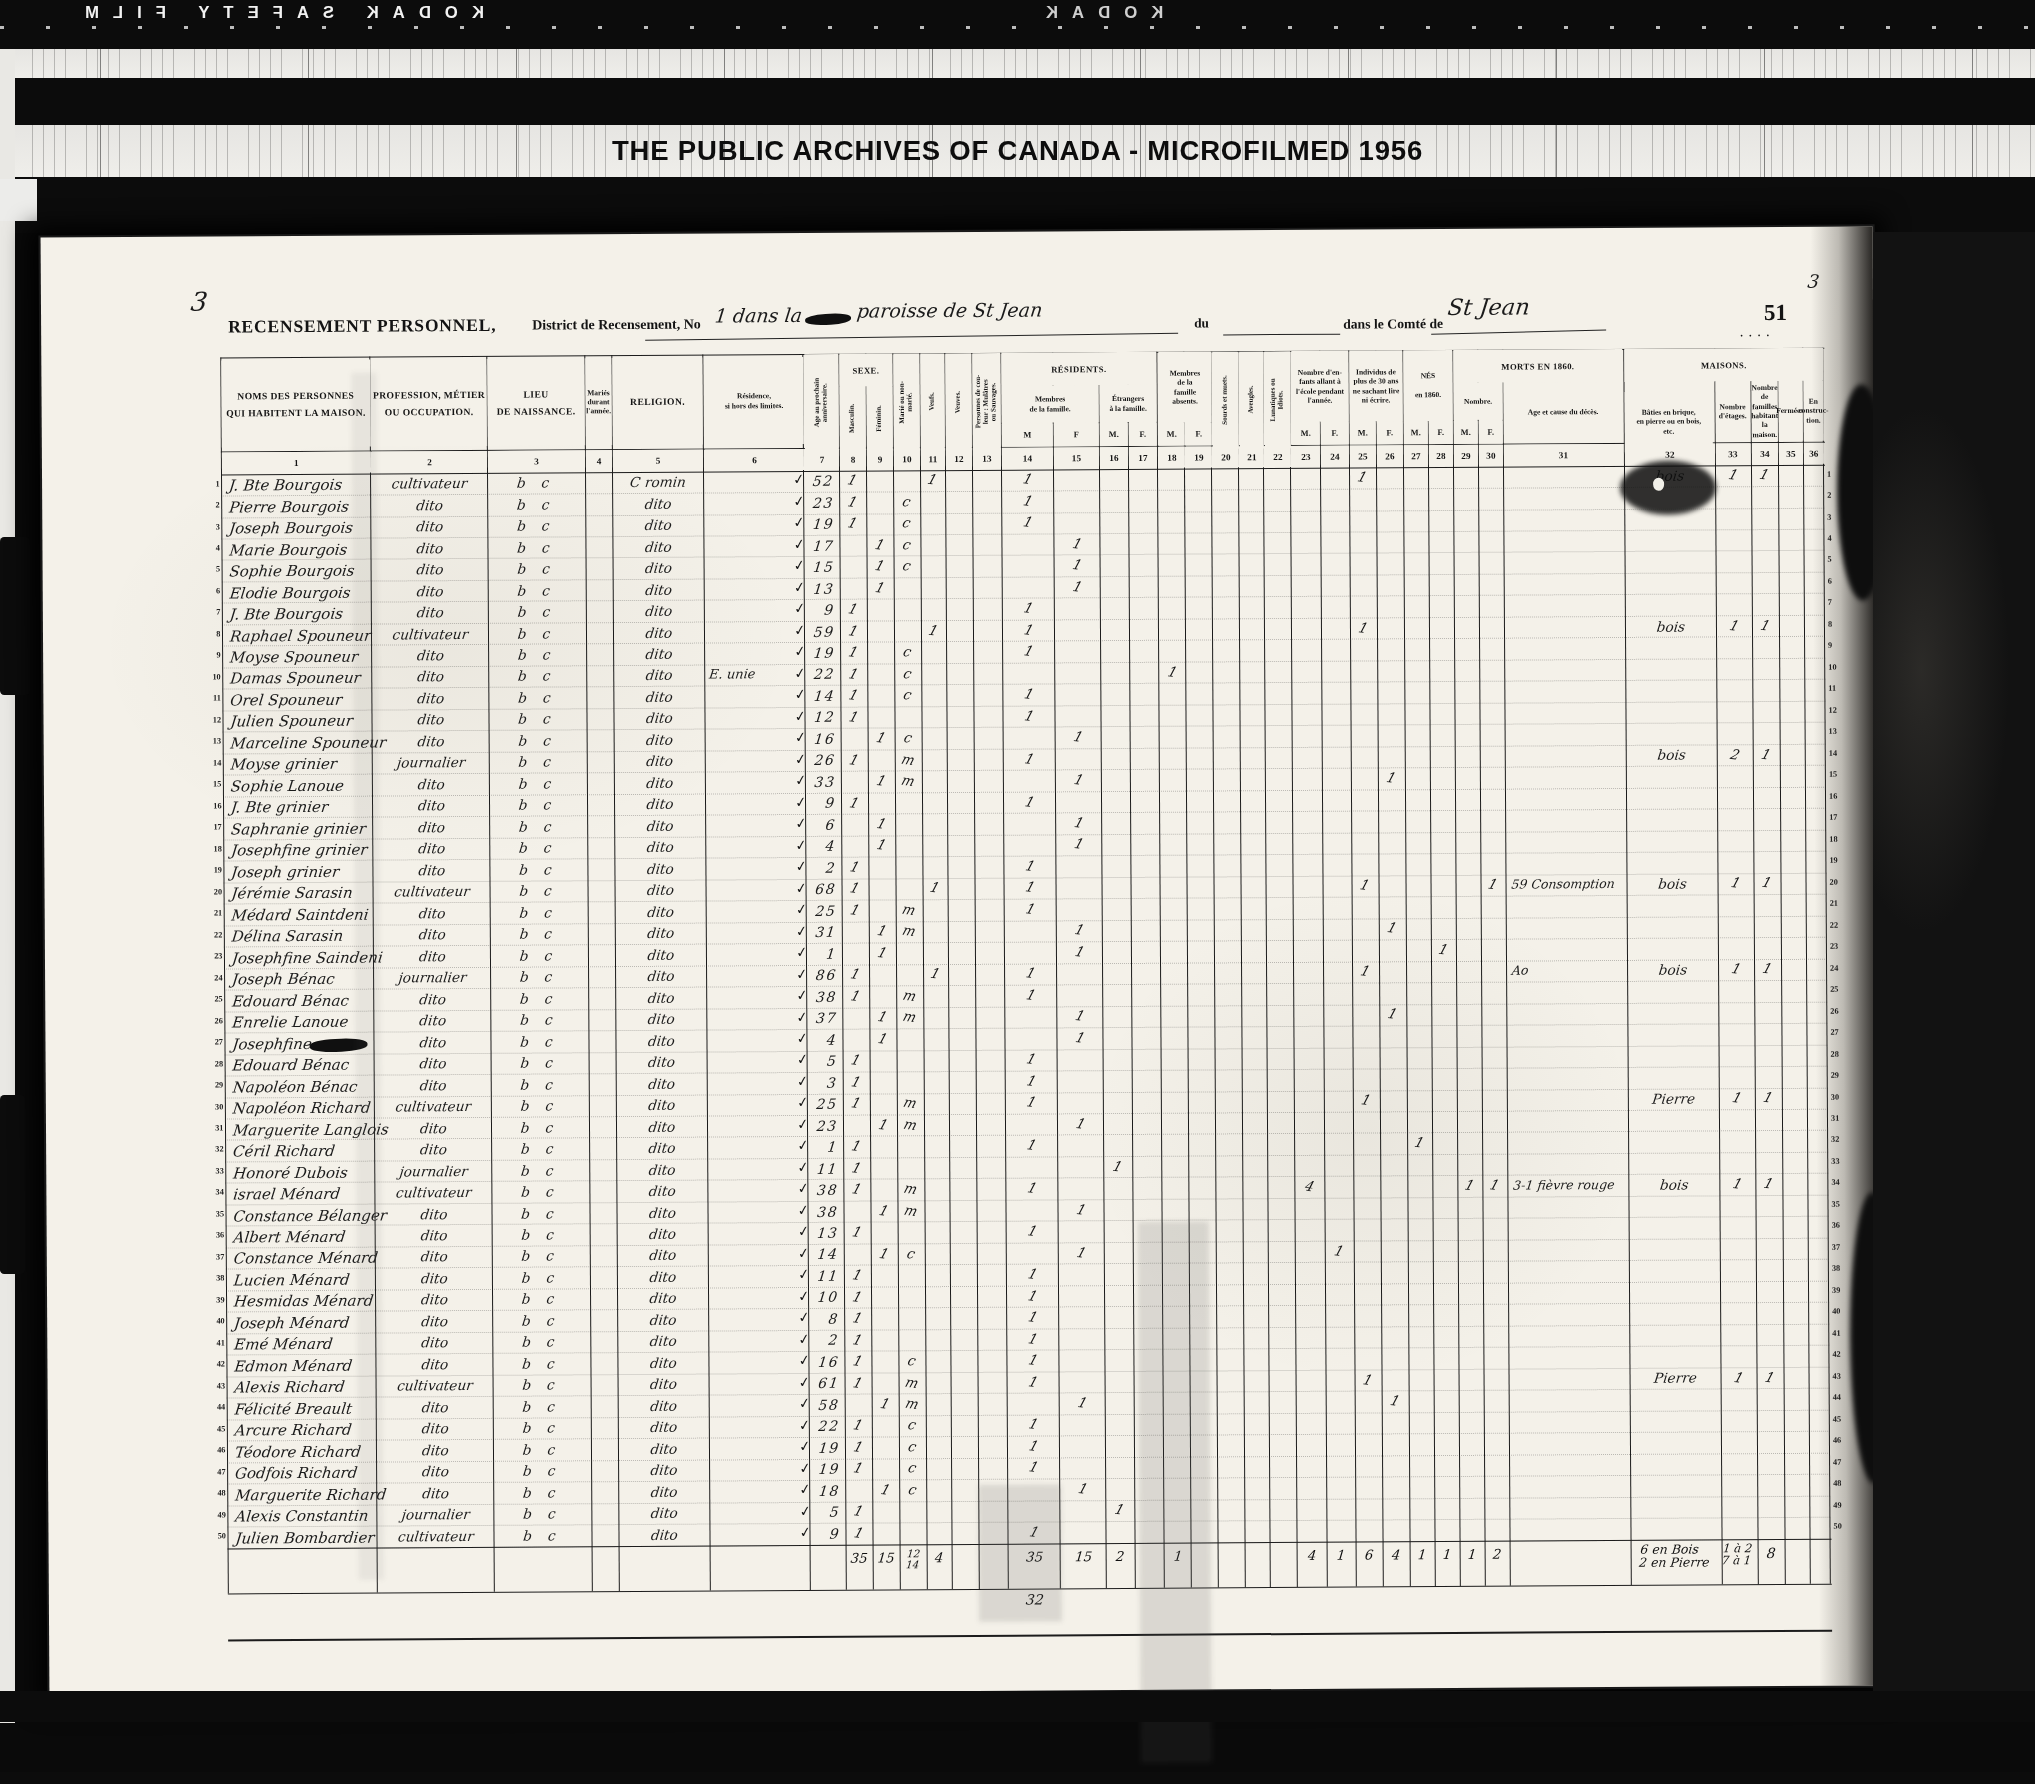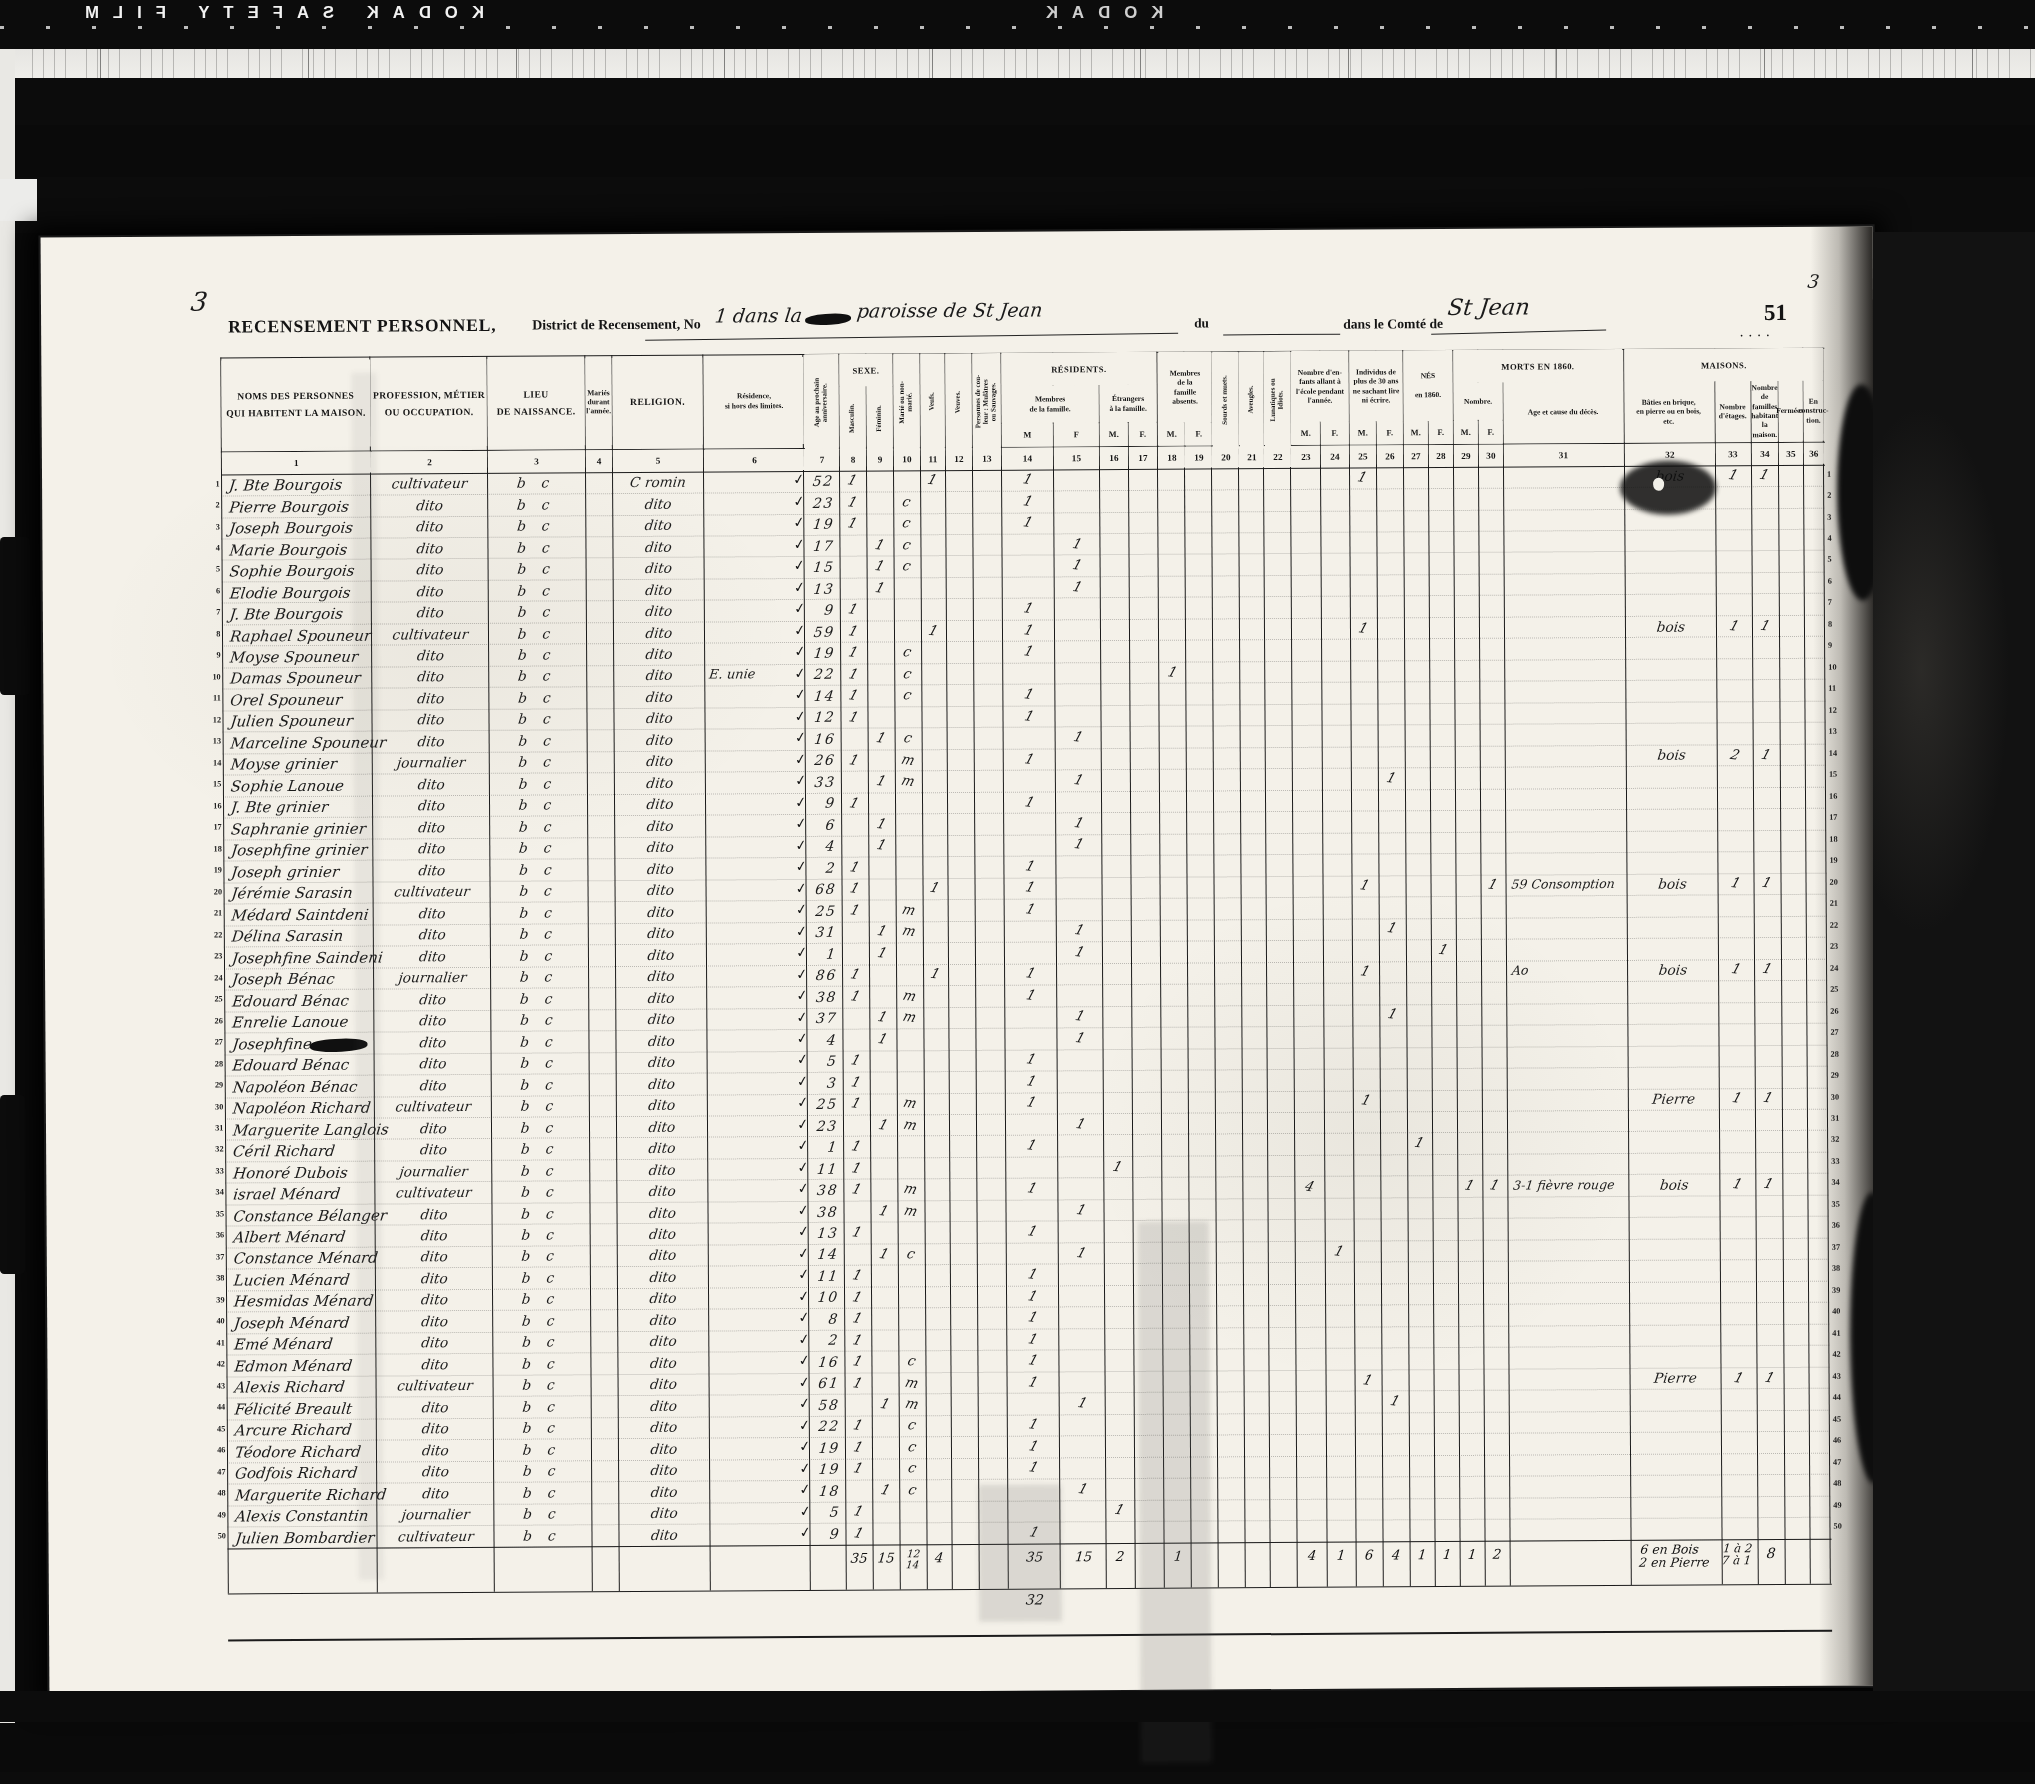--- a/index.html
+++ b/index.html
@@ -53,20 +53,23 @@
 
   <div class="abs band-black" style="left:0;top:0;width:2035px;height:49px;">
     <div class="abs kodak" style="left:71px;top:2.5px;">KODAK SAFETY FILM</div>
     <div class="abs kodak faint" style="left:1032px;top:2.5px;">KODAK</div>
     <div class="abs ticks" style="left:0;top:26px;width:2035px;"></div>
   </div>
 
   <div class="abs band-scratch" style="left:0;top:49px;width:2035px;height:29px;"></div>
   <div class="abs band-black" style="left:0;top:78px;width:2035px;height:47px;"></div>
 
+  <div class="abs band-scratch" style="left:0;top:125px;width:2035px;height:52px;display:flex;align-items:center;">
+    <div class="headline">THE PUBLIC ARCHIVES OF CANADA  -  MICROFILMED 1956</div>
+  </div>
   <div class="abs band-black" style="left:0;top:177px;width:2035px;height:56px;"></div>
 
   <div class="abs" style="left:0;top:49px;width:15px;height:1674px;background:#e9e8e4;"></div>
   <div class="abs" style="left:0;top:537px;width:30px;height:158px;background:#0c0c0c;border-radius:4.2px;"></div>
   <div class="abs" style="left:0;top:1095px;width:25px;height:179px;background:#0c0c0c;border-radius:4.2px;"></div>
   <div class="abs" style="left:0;top:179px;width:37px;height:42px;background:#ececea;"></div>
 
   <div id="page" class="abs">
 
     <div class="abs hw" style="left:150px;top:50px;font-size:26px;">3</div>
@@ -174,21 +177,21 @@
 plus de 30 ans
 ne sachant lire
 ni écrire.</div>
         <div class="abs hcell h2" style="left: 1183px; top: 0px; width: 49px; height: 71px;">NÉS
 
 en 1860.</div>
         <div class="abs hcell hg" style="left: 1233px; top: 0px; width: 169px; height: 33px;">MORTS EN 1860.</div>
         <div class="abs hcell h2" style="left: 1233px; top: 33px; width: 49px; height: 37px;">Nombre.</div>
         <div class="abs hcell h2" style="left: 1283px; top: 33px; width: 119px; height: 60px;">Age et cause du décès.</div>
         <div class="abs hcell hg" style="left: 1404px; top: 0px; width: 199px; height: 33px;">MAISONS.</div>
-        <div class="abs hcell h2" style="left: 1404px; top: 33px; width: 88px; height: 60px;">Bâties en brique,
+        <div class="abs hcell h2" style="left: 1404px; top: 43px; width: 88px; height: 60px;">Bâties en brique,
 en pierre ou en bois,
 etc.</div>
         <div class="abs hcell h2" style="left: 1495px; top: 33px; width: 34px; height: 60px;">Nombre
 d'étages.</div>
         <div class="abs hcell h2" style="left: 1531px; top: 33px; width: 26px; height: 60px;">Nombre
 de familles
 habitant
 la maison.</div>
         <div class="abs hcell h2" style="left: 1558px; top: 33px; width: 24px; height: 60px;">Fermées.</div>
         <div class="abs hcell h2" style="left: 1583px; top: 33px; width: 19.6px; height: 60px;">En

